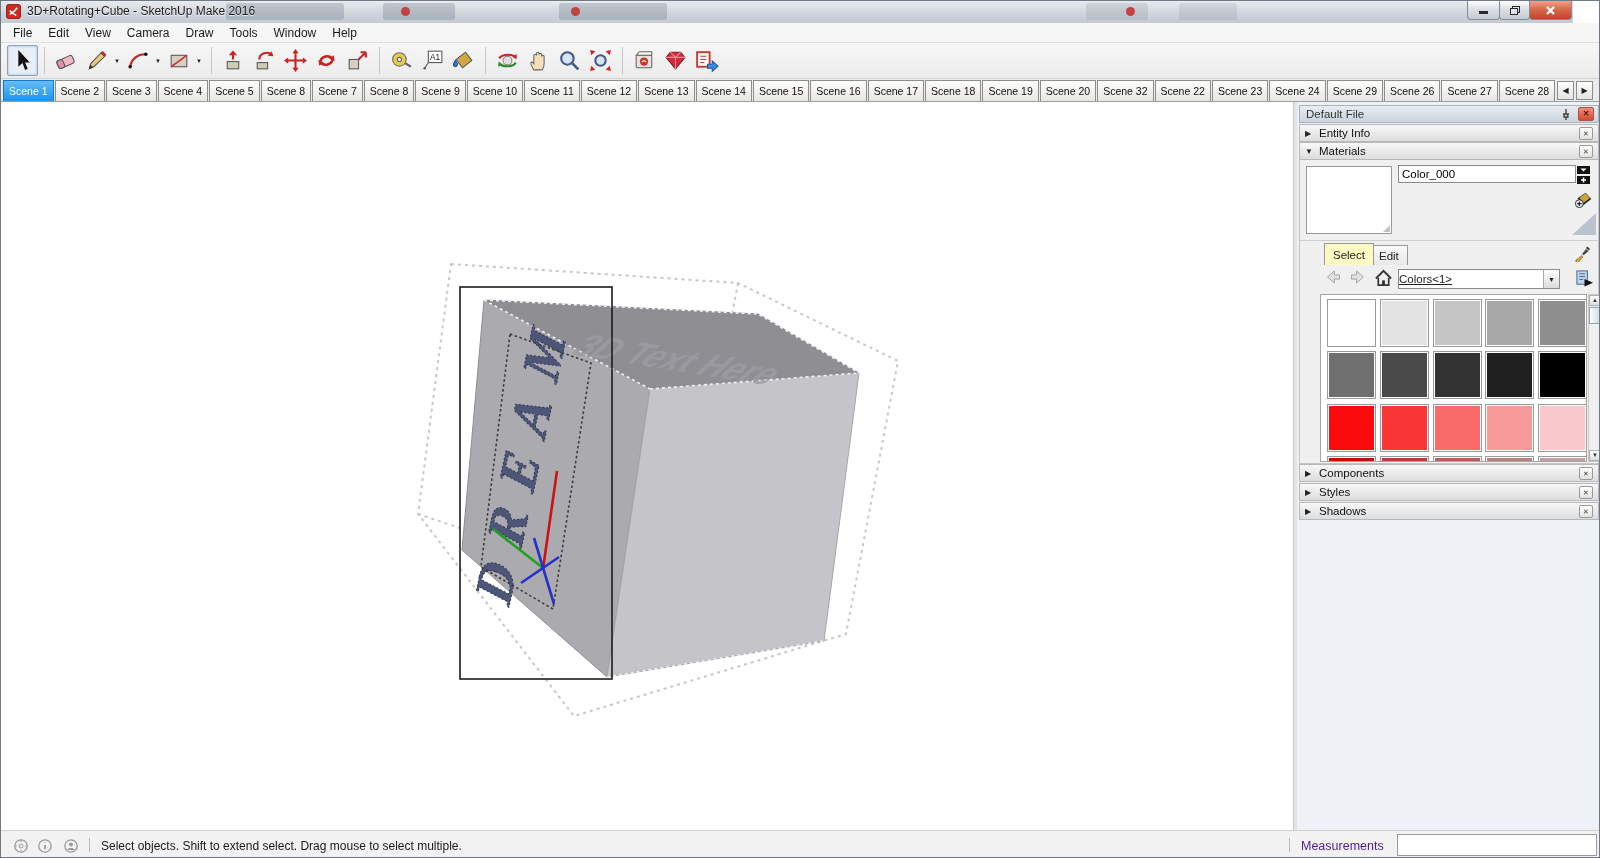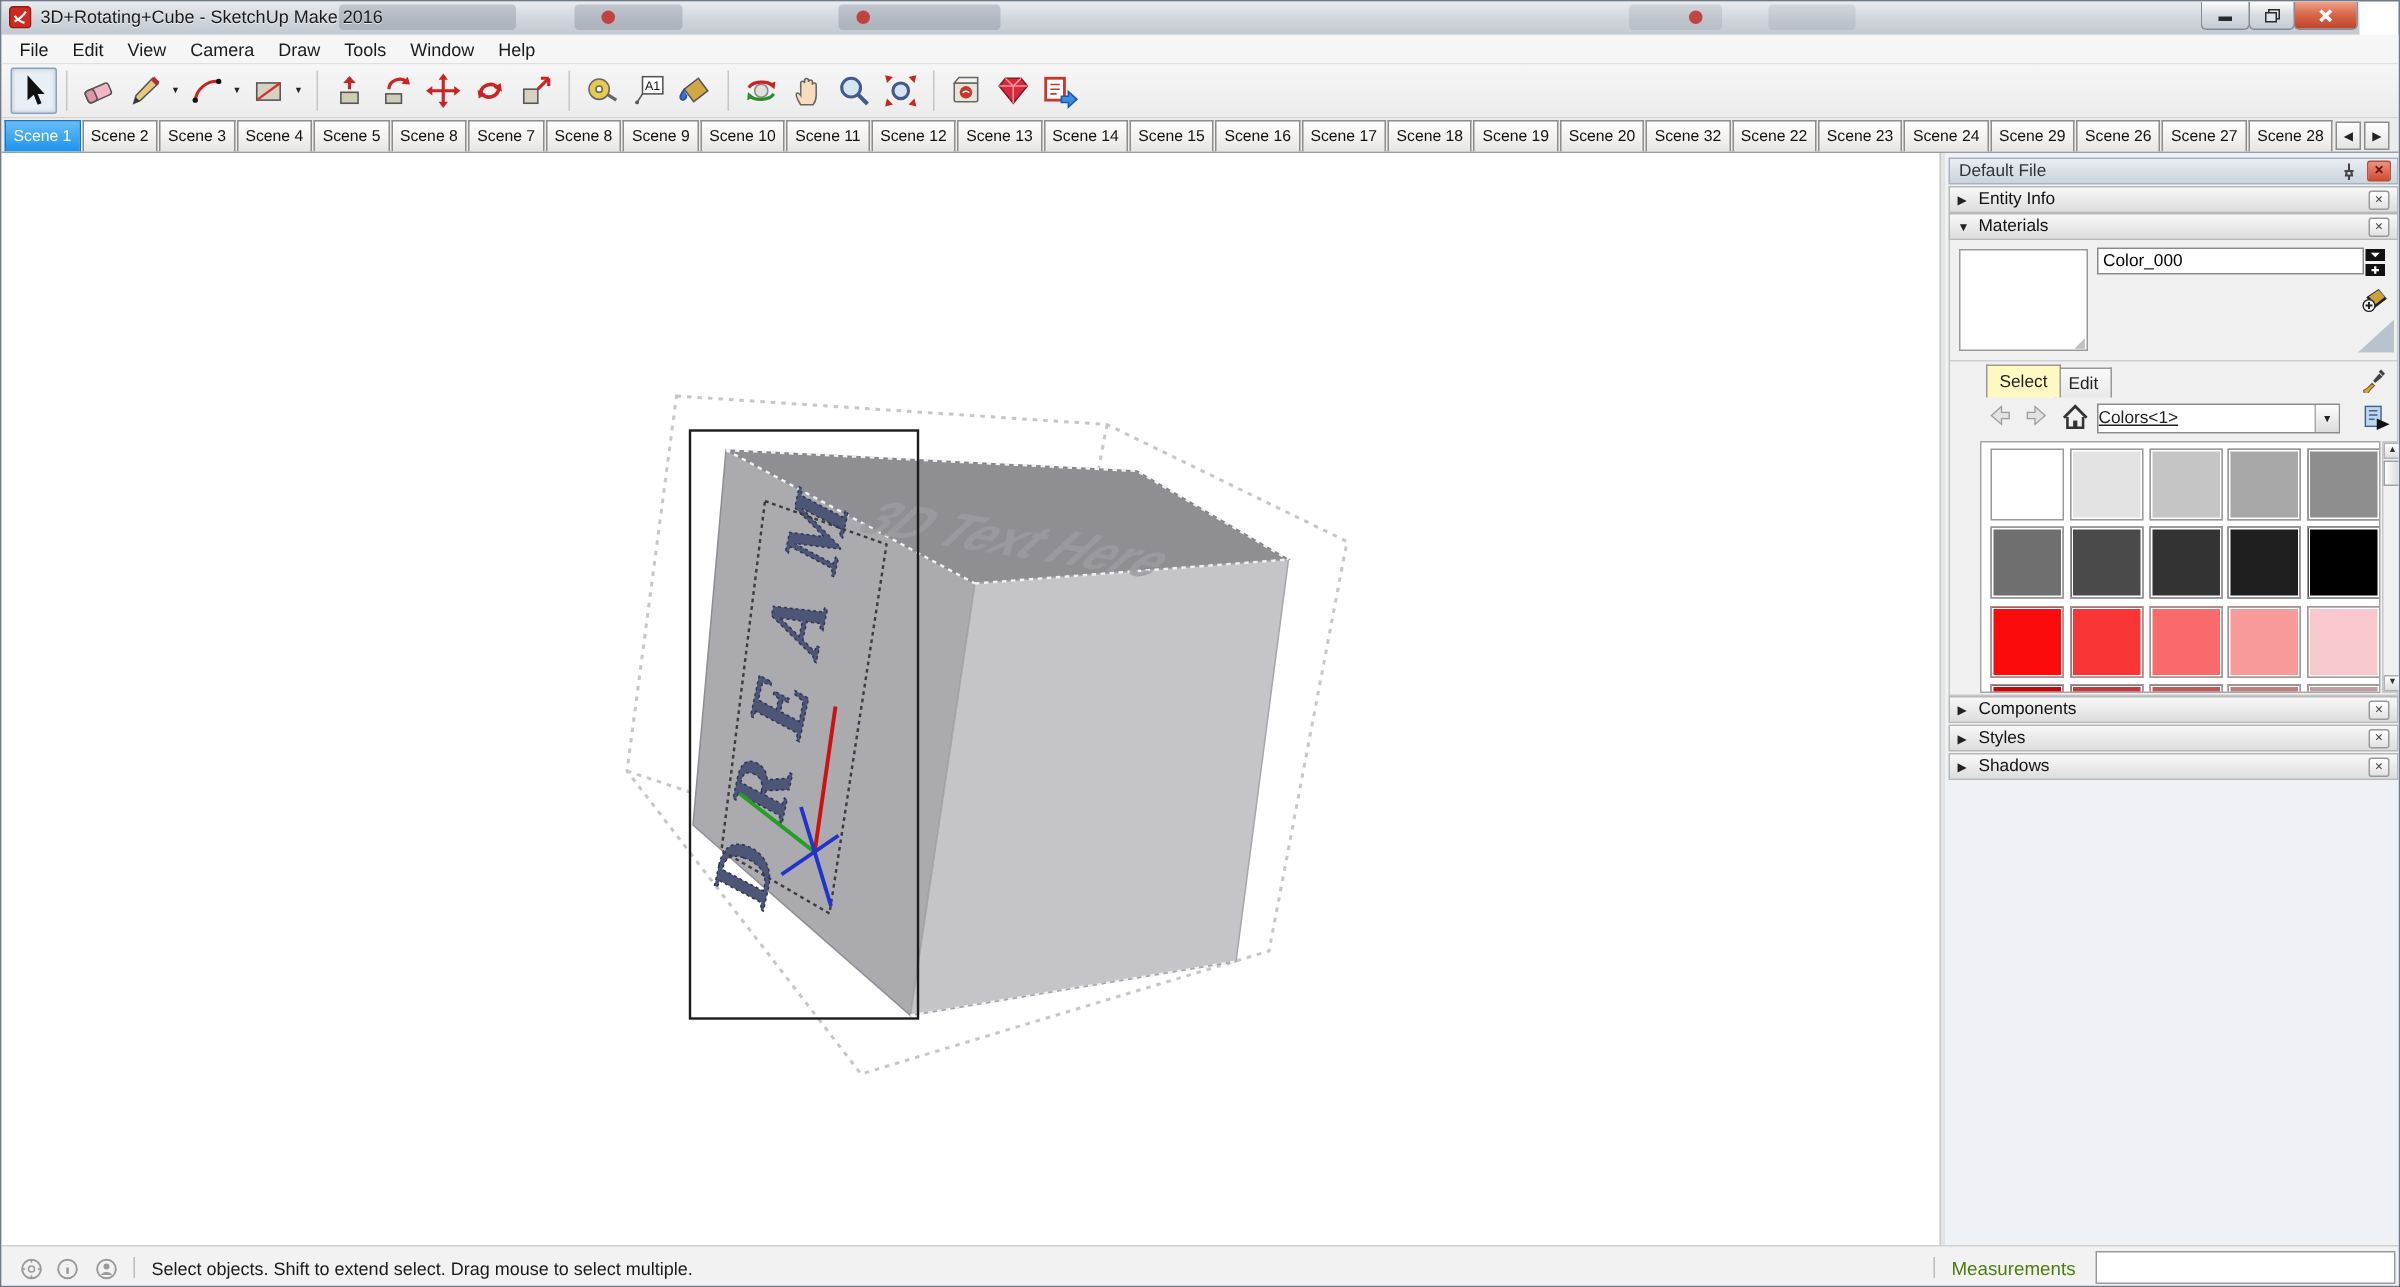--- a/index.html
+++ b/index.html
@@ -86,21 +86,21 @@
     border:1px solid #b0b0b0;font-size:6px;line-height:9px;text-align:center;color:#333;padding:0;box-sizing:border-box;}
   .sw-thumb{position:absolute;left:0;top:12px;width:12px;height:17px;background:linear-gradient(90deg,#fdfdfd,#d5d8dd);
     border:1px solid #9aa2ac;box-sizing:border-box;}
   
   .statusbar{position:absolute;left:0;top:829px;width:1600px;height:29px;background:#f2f2f2;
     border-top:1px solid #d0d0d0;box-sizing:border-box;}
   .st-ic{position:absolute;top:7px;width:16px;height:16px;background:transparent;border:none;padding:0;}
   .st-sep{position:absolute;left:88px;top:7px;width:1px;height:14px;background:#bbb;}
   .st-hint{position:absolute;left:100px;top:8px;font-size:12px;color:#1a1a1a;white-space:nowrap;}
   .meas-grip{position:absolute;left:1288px;top:7px;width:1px;height:14px;background:#bbb;}
-  .meas-label{position:absolute;left:1300px;top:8px;font-size:12.5px;color:#4d7c0f;}
+  .meas-label{position:absolute;left:1300px;top:8px;font-size:12.5px;color:#4c1d95;}
   .meas-input{position:absolute;left:1396px;top:3px;width:200px;height:22px;border:1px solid #999;
     box-sizing:border-box;font-family:"Liberation Sans",sans-serif;font-size:12px;padding:0 4px;background:#fff;}
 </style>
 </head>
 <body>
 
 <div id="app">
 
   <div class="titlebar">
     <span class="ghost" style="left:225px;width:118px;"></span>

